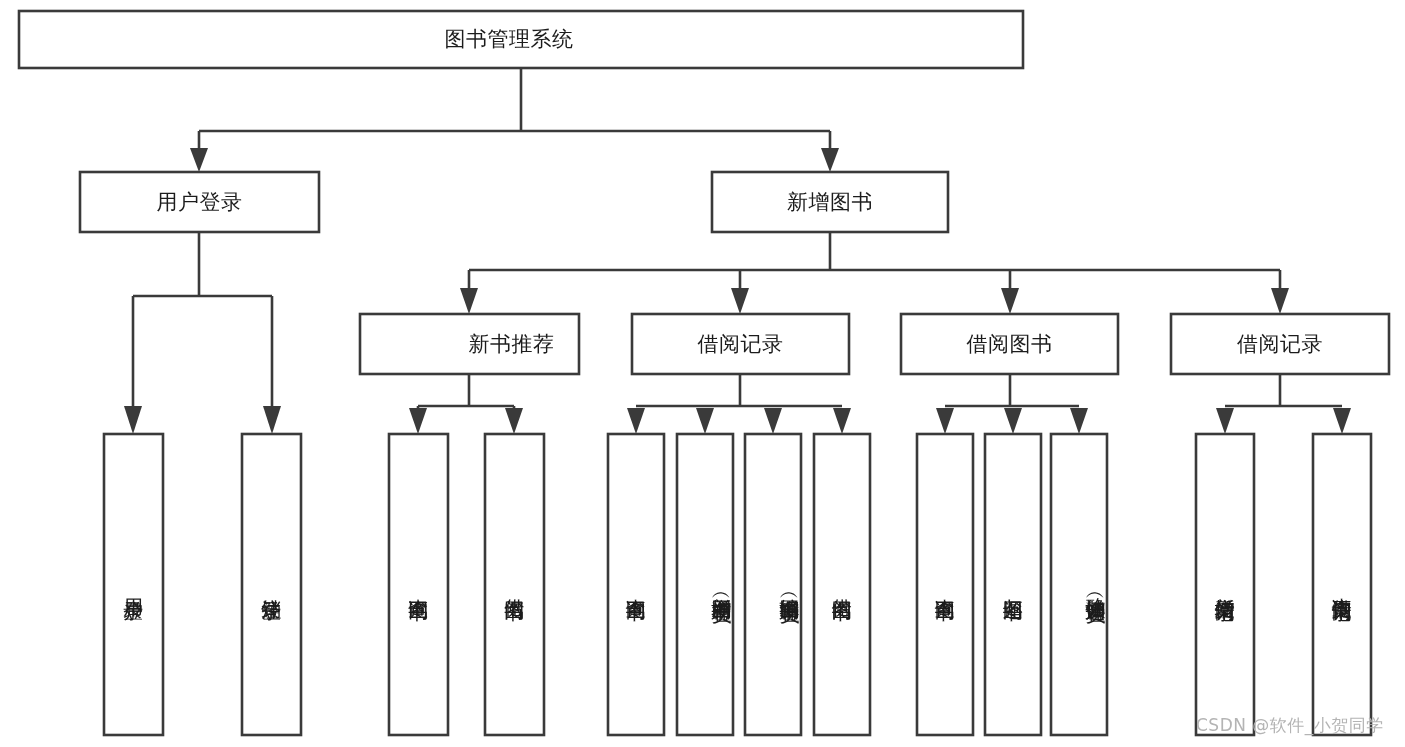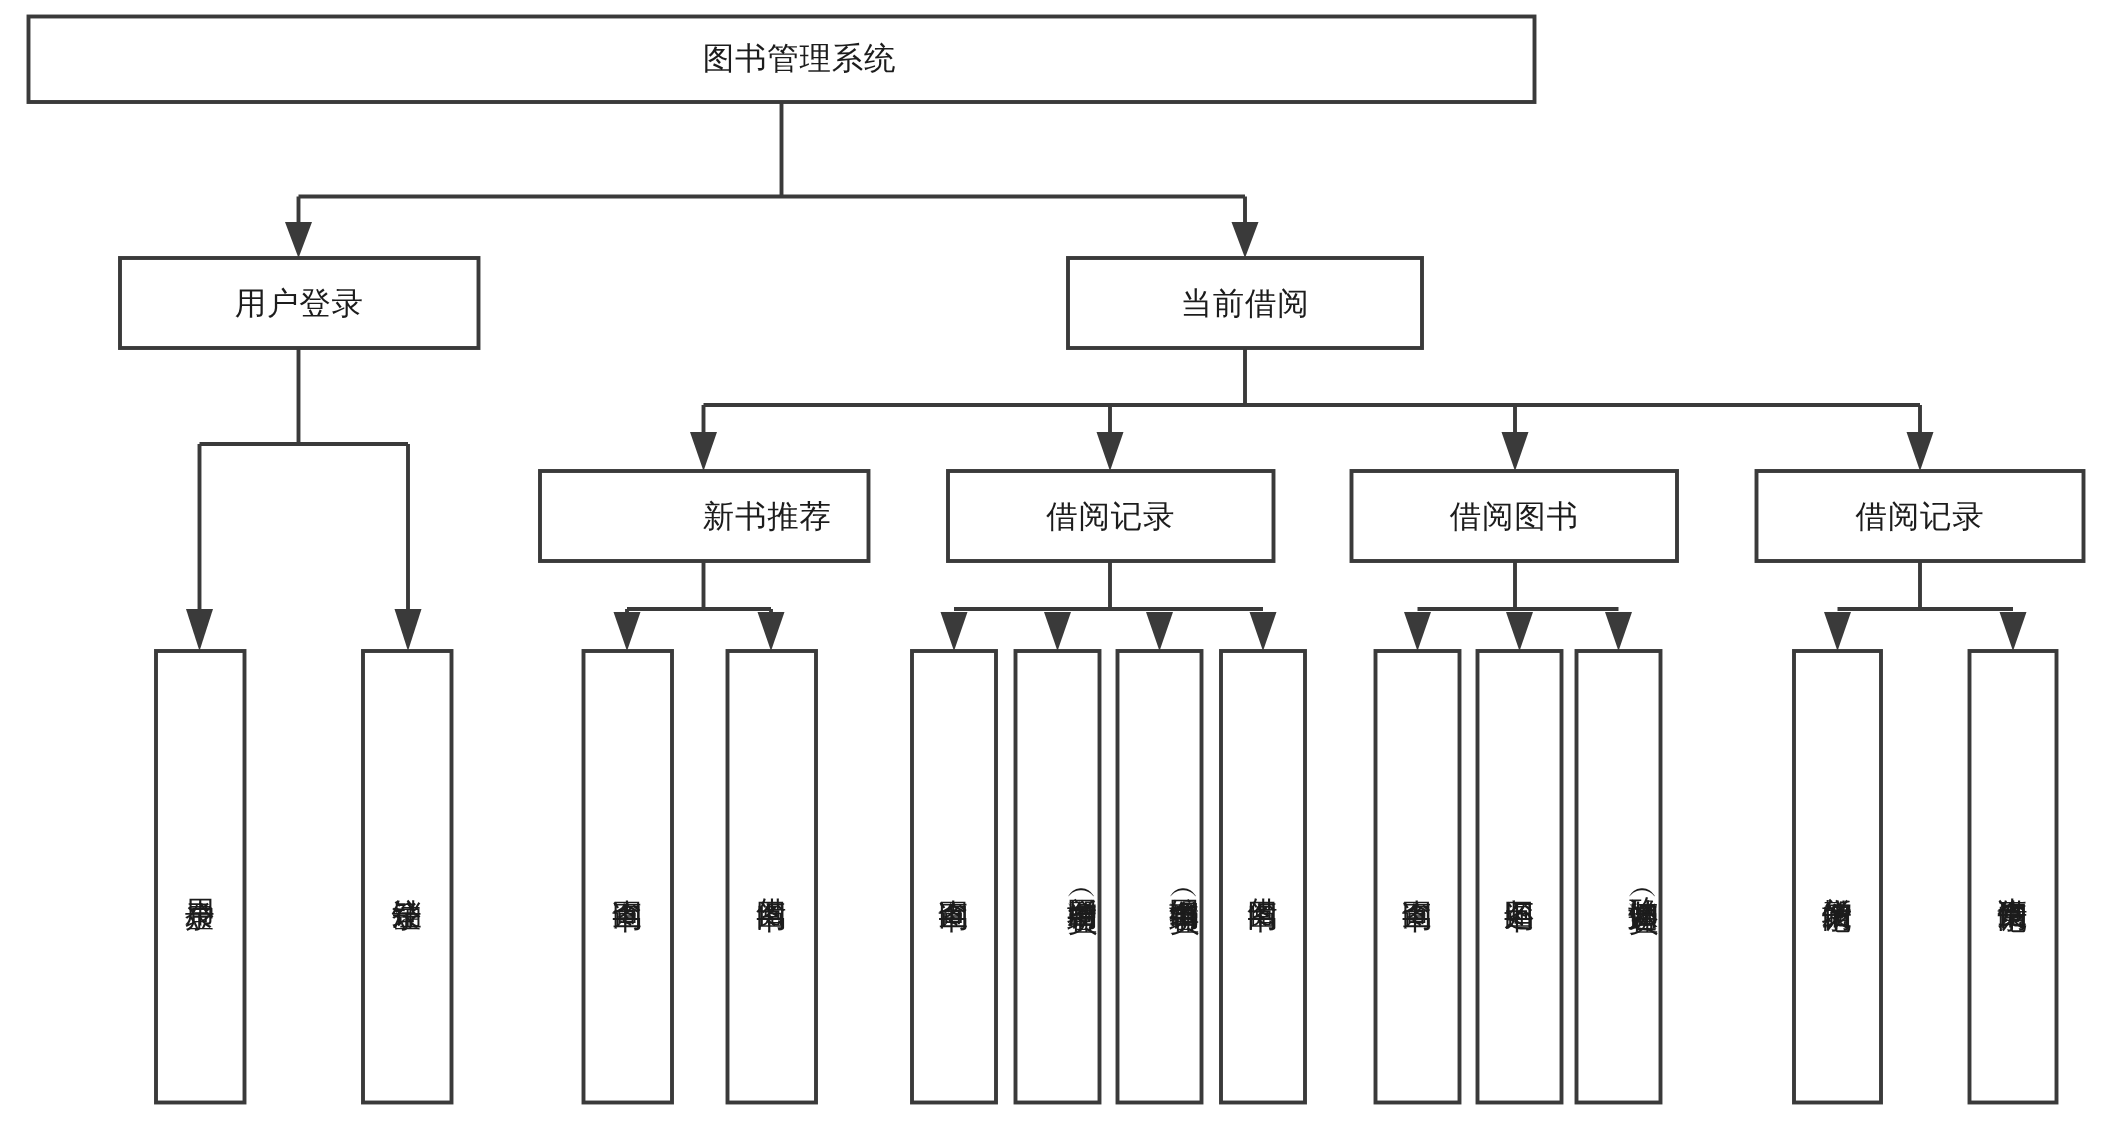--- a/index.html
+++ b/index.html
@@ -162,24 +162,24 @@
     <polygon class="arrow-head" points="936,408 954,408 945,434"></polygon>
     <polygon class="arrow-head" points="1004,408 1022,408 1013,434"></polygon>
     <polygon class="arrow-head" points="1070,408 1088,408 1079,434"></polygon>
 
     <path class="connector" d="M 1280 374 L 1280 406"></path>
     <path class="connector" d="M 1225 406 L 1342 406"></path>
     <polygon class="arrow-head" points="1216,408 1234,408 1225,434"></polygon>
     <polygon class="arrow-head" points="1333,408 1351,408 1342,434"></polygon>
   </svg>
 
-  <div class="node-label-h" style="left:31px; top:11px; width:1004px; height:57px;">图书管理系统</div>
+  <div class="node-label-h" style="left:7px; top:11px; width:1004px; height:57px;">图书管理系统</div>
 
   <div class="node-label-h" style="left:80px; top:172px; width:239px; height:60px;">用户登录</div>
-  <div class="node-label-h" style="left:712px; top:172px; width:236px; height:60px;">当前借阅</div>
+  <div class="node-label-h" style="left:712px; top:172px; width:236px; height:60px;">新增图书</div>
 
   <div class="node-label-h" style="left:360px; top:314px; width:219px; height:60px;padding-left:42px;">新书推荐</div>
   <div class="node-label-h" style="left:632px; top:314px; width:217px; height:60px;">借阅记录</div>
   <div class="node-label-h" style="left:901px; top:314px; width:217px; height:60px;">借阅图书</div>
   <div class="node-label-h" style="left:1171px; top:314px; width:218px; height:60px;text-align:center;">借阅记录</div>
 
   <div class="node-label-v" style="left:104px; top:434px; width:59px; height:301px;">用户登录</div>
   <div class="node-label-v" style="left:242px; top:434px; width:59px; height:301px;">注销登录</div>
 
   <div class="node-label-v" style="left:389px; top:434px; width:59px; height:301px;">查询图书</div>
@@ -190,14 +190,15 @@
   <div class="node-label-v top-align" style="left:745px; top:434px; width:56px; height:301px;">编辑图书（管理员）</div>
   <div class="node-label-v" style="left:814px; top:434px; width:56px; height:301px;">借阅图书</div>
 
   <div class="node-label-v" style="left:917px; top:434px; width:56px; height:301px;">查询图书</div>
   <div class="node-label-v" style="left:985px; top:434px; width:56px; height:301px;">归还图书</div>
   <div class="node-label-v top-align" style="left:1051px; top:434px; width:56px; height:301px;">确认归还（管理员）</div>
 
   <div class="node-label-v" style="left:1196px; top:434px; width:58px; height:301px;">新增借阅记录</div>
   <div class="node-label-v" style="left:1313px; top:434px; width:58px; height:301px;">查询借阅记录</div>
 
+  <div class="watermark">CSDN @软件_小贺同学</div>
 
 </div>
 
 </body></html>

